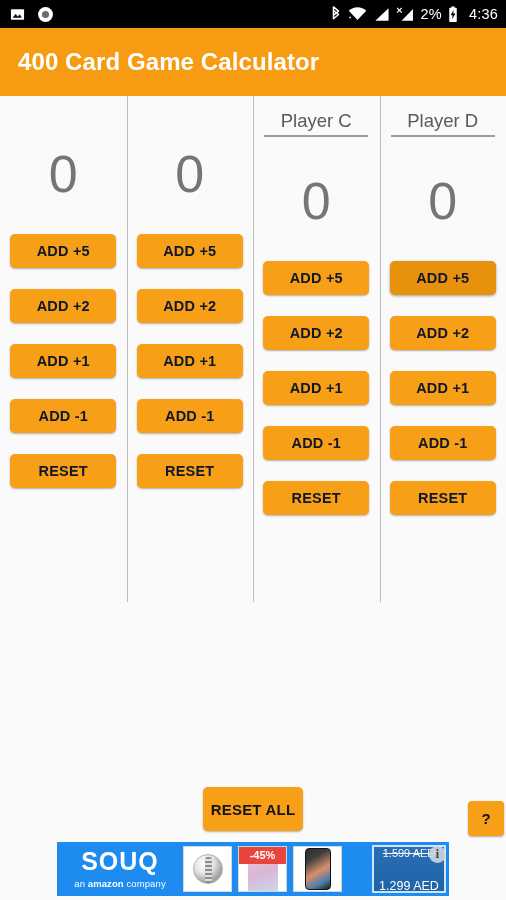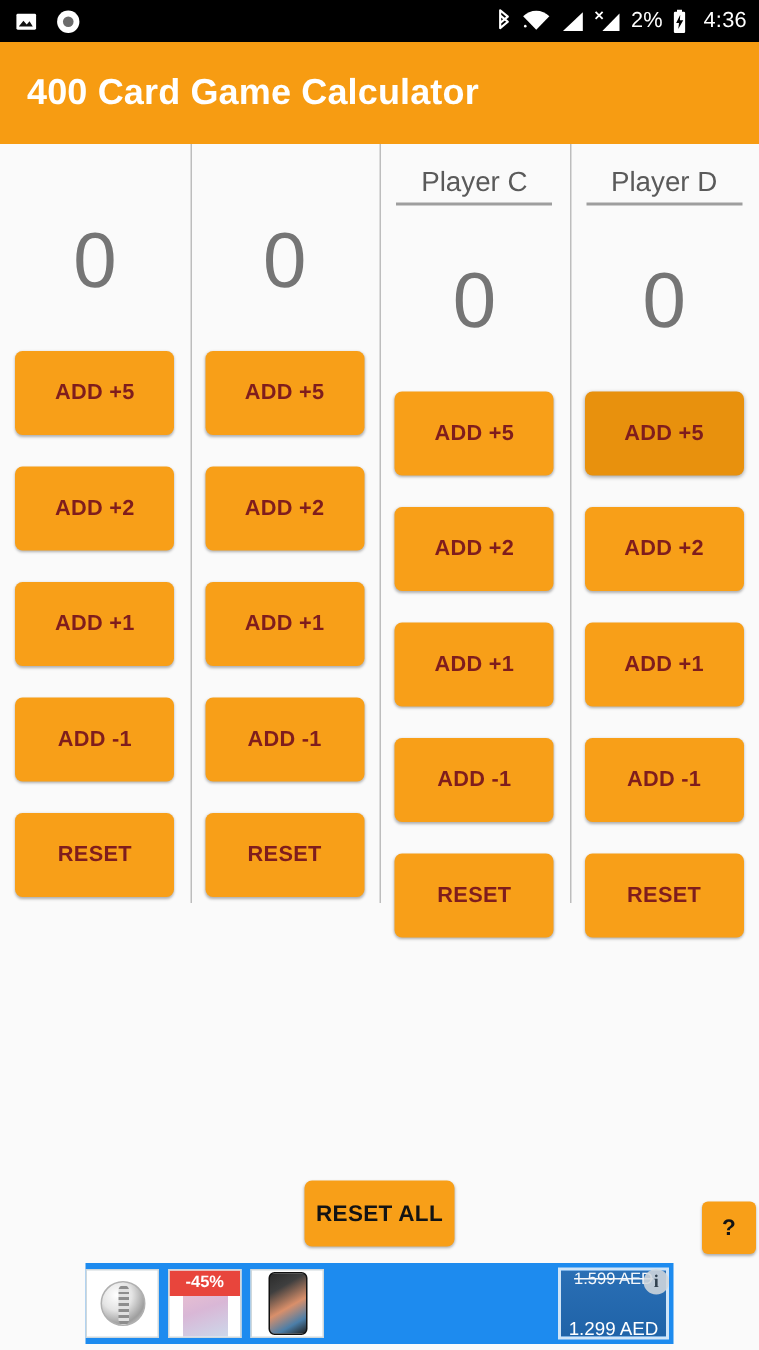--- a/index.html
+++ b/index.html
@@ -84,25 +84,25 @@
     color: #757575;
     line-height: 1;
     font-weight: normal;
   }
   .btn-stack {
     margin-top: 34px;
     display: flex; flex-direction: column; align-items: center;
     gap: 21px;
   }
   .pbtn {
-    width: 106px; height: 56px;
+    width: 106px; height: 34px;
     background: #f89f18;
     border: none;
     border-radius: 5px;
-    color: #7f1d1d;
+    color: #0f172a;
     font-size: 14.5px;
     font-weight: bold;
     letter-spacing: .2px;
     font-family: "Liberation Sans", sans-serif;
     box-shadow: 0 1px 2px rgba(0,0,0,.30);
     cursor: pointer;
   }
   .pbtn.pressed { background: #e8910d; box-shadow: 0 1px 3px rgba(0,0,0,.38); }
 
   
@@ -317,20 +317,24 @@
         <button class="pbtn">RESET</button>
       </div>
     </div>
 
   </div>
 
   <button class="reset-all">RESET ALL</button>
   <button class="help-btn">?</button>
 
   <div class="ad">
+    <div class="ad-brand">
+      <div class="ad-brand-main">SOUQ</div>
+      <div class="ad-brand-sub"><span>an </span><b>amazon</b><span> company</span></div>
+    </div>
     <div class="ad-tiles">
       <div class="ad-tile">
         <div class="ring"></div>
       </div>
       <div class="ad-tile">
         <div class="discount-badge">-45%</div>
         <div class="phone-pink"></div>
       </div>
       <div class="ad-tile">
         <div class="phone-dark"></div>

